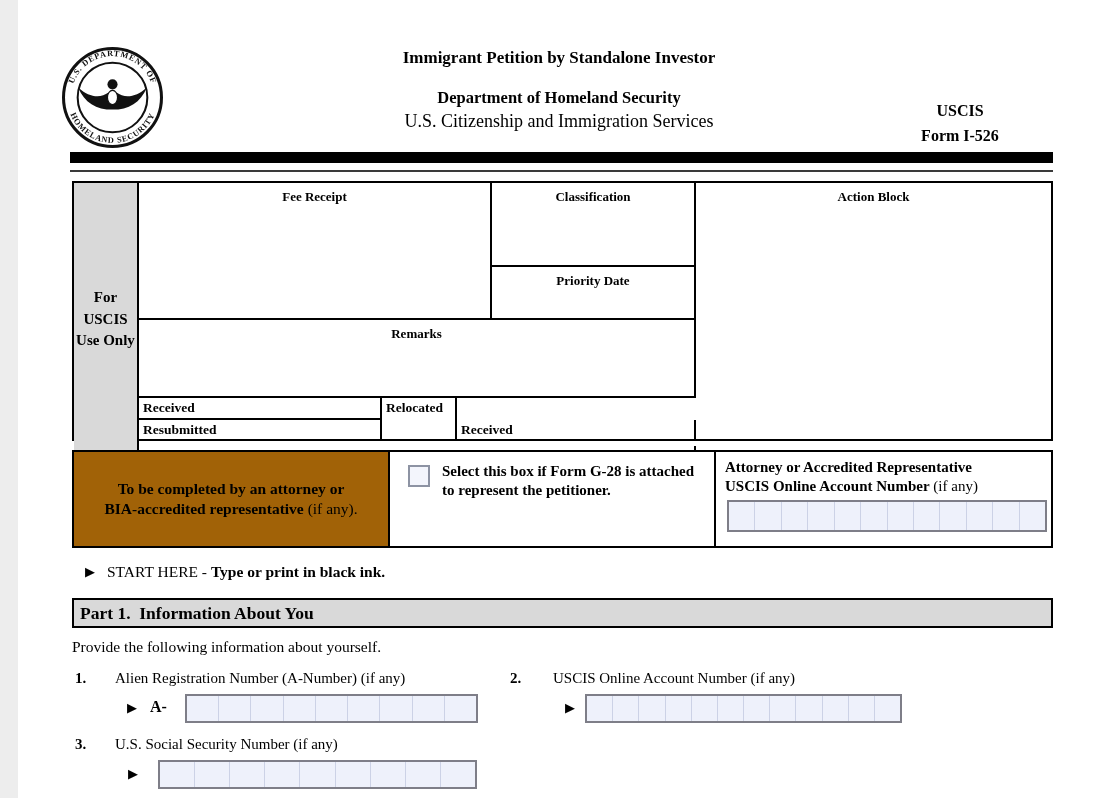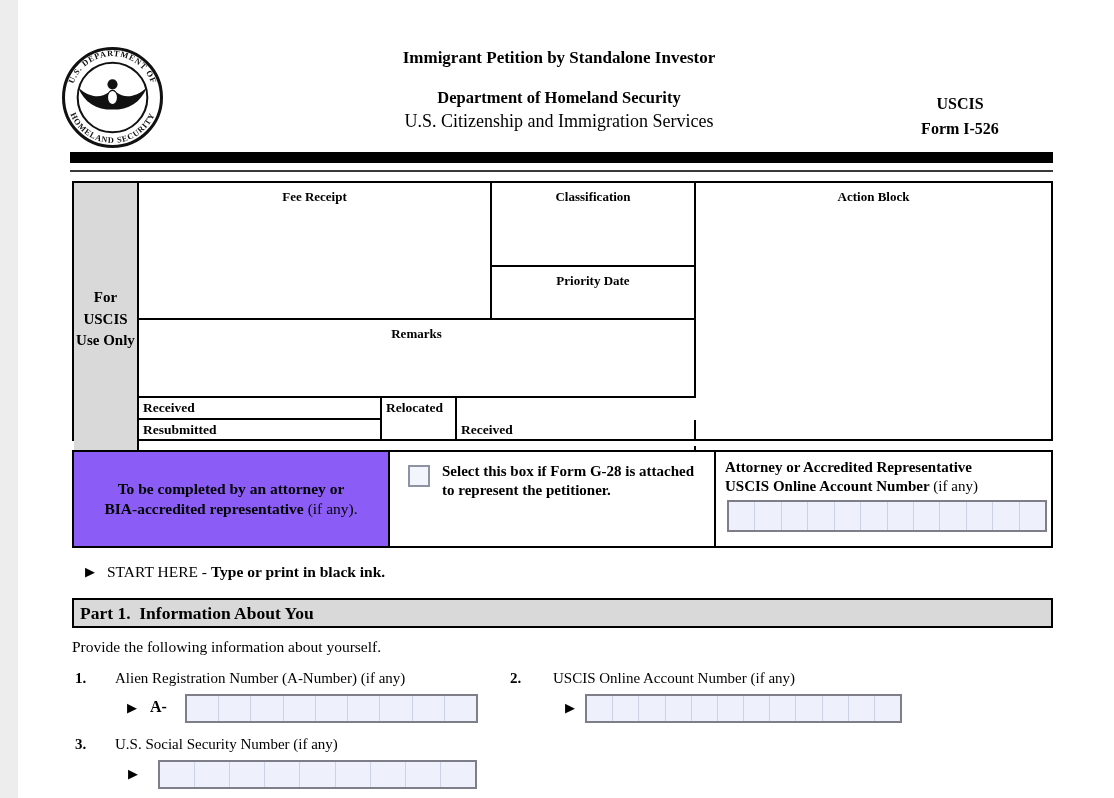--- a/index.html
+++ b/index.html
@@ -15,41 +15,41 @@
     background: #ededed;
   }
   .page { position: absolute; left: 18px; top: 0; width: 1096px; height: 798px; background: #fff; }
 
   
   .seal { position: absolute; left: 44px; top: 47px; width: 101px; height: 101px; }
   .title-block { position: absolute; left: 150px; top: 48px; width: 782px; text-align: center; }
   .form-title { font-size: 17px; font-weight: bold; }
   .dept-line { font-size: 16.5px; font-weight: bold; margin-top: 20px; }
   .services-line { font-size: 18px; margin-top: 3px; }
-  .form-num-block { position: absolute; left: 862px; top: 91px; width: 160px; text-align: center; }
+  .form-num-block { position: absolute; left: 862px; top: 98px; width: 160px; text-align: center; }
   .form-num-block div { font-size: 16px; font-weight: bold; line-height: 25px; }
 
   .black-bar { position: absolute; left: 52px; top: 152px; width: 983px; height: 11px; background: #000; }
   .thin-rule { position: absolute; left: 52px; top: 170px; width: 983px; height: 2px; background: #3a3a3a; }
 
   
   .uscis-table { position: absolute; left: 54px; top: 181px; width: 981px; height: 260px; border: 2px solid #000; background: #fff; }
   .cell { position: absolute; font-size: 13px; font-weight: bold; }
   .cell-head { text-align: center; padding-top: 6px; }
   .cell-small { font-size: 13.5px; padding: 2px 0 0 4px; }
   .gray-fill { background: #d9d9d9; }
   .br { border-right: 2px solid #000; }
   .bb { border-bottom: 2px solid #000; }
   .side-label { display: flex; align-items: center; justify-content: center; text-align: center; line-height: 1.45; font-size: 15px; }
 
   
   .attorney-box { position: absolute; left: 54px; top: 450px; width: 981px; height: 98px; border: 2px solid #000; background: #fff; }
   .attorney-left {
     position: absolute; left: 0; top: 0; width: 316px; height: 94px;
-    background: #8b5cf6; border-right: 2px solid #000;
+    background: #a16207; border-right: 2px solid #000;
     display: flex; flex-direction: column; align-items: center; justify-content: center;
     font-size: 15.5px; text-align: center; line-height: 1.3;
   }
   .attorney-left .bold { font-weight: bold; }
   .attorney-mid { position: absolute; left: 316px; top: 0; width: 326px; height: 94px; border-right: 2px solid #000; }
   .g28-checkbox {
     position: absolute; left: 18px; top: 13px; width: 22px; height: 22px;
     background: #f3f5fc; border: 2px solid #8d93a3;
   }
   .g28-label { position: absolute; left: 52px; top: 10px; width: 262px; font-size: 15px; font-weight: bold; line-height: 1.28; }

